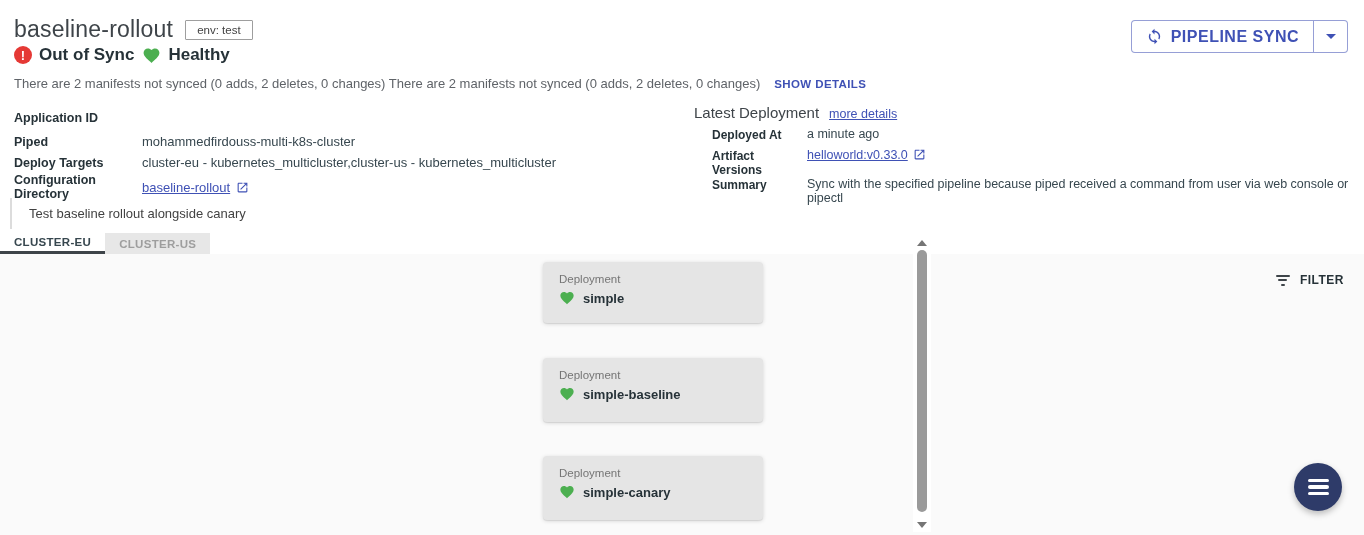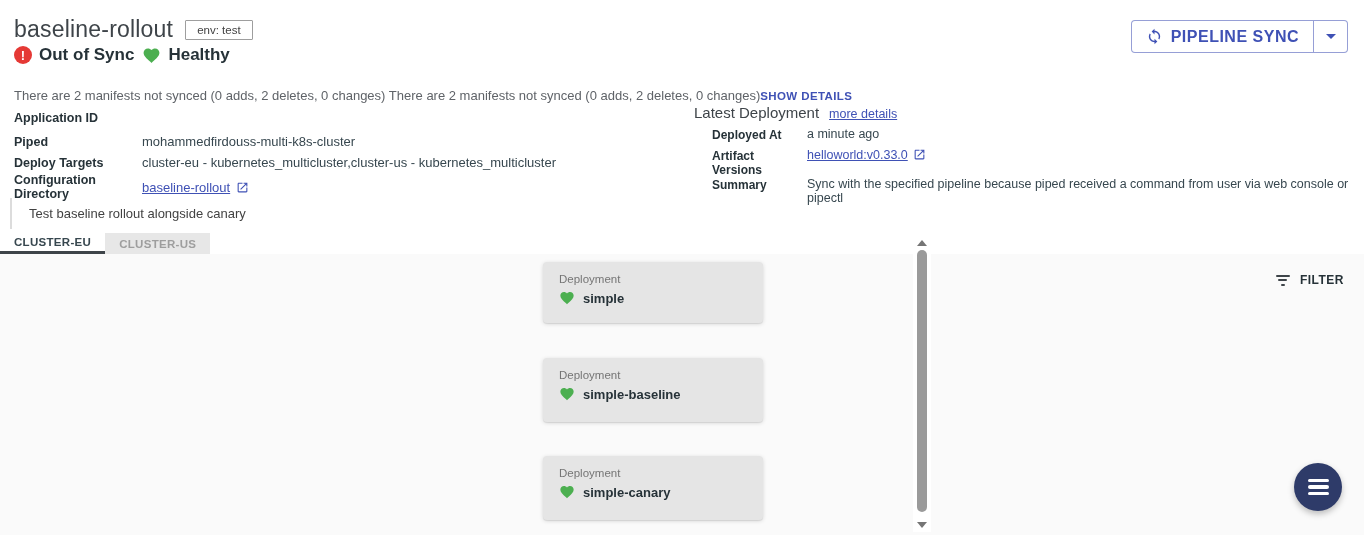--- a/index.html
+++ b/index.html
@@ -14,21 +14,21 @@
   .header { position:absolute; top:8px; left:0; width:1364px; height:233px; background:#fff; }
   .title-row { position:absolute; top:8px; left:14px; display:flex; align-items:center; gap:12px; }
   .app-title { font-size:23px; font-weight:400; color:#3e4449; letter-spacing:0.2px; }
   .env-chip { border:1px solid #9e9e9e; border-radius:1px; padding:3px 11px; font-size:11.5px; color:#424242; background:#fff; }
 
   .status-row { position:absolute; top:37px; left:14px; display:flex; align-items:center; gap:8px; }
   .status-item { display:flex; align-items:center; gap:7px; font-size:17px; font-weight:700; color:#263238; }
   .err-icon { width:18px; height:18px; border-radius:50%; background:#e53935; color:#fff; font-size:13px; font-weight:700; display:flex; align-items:center; justify-content:center; line-height:1; }
   .heart { width:19px; height:19px; display:inline-block; }
 
-  .reason-row { position:absolute; top:68px; left:14px; display:flex; align-items:center; white-space:nowrap;margin-top:12px; }
+  .reason-row { position:absolute; top:68px; left:14px; display:flex; align-items:center; gap:14px; white-space:nowrap; }
   .reason-text { font-size:13px; color:#5f6368; }
   .show-details { font-size:11.5px; font-weight:700; color:#3f51b5; letter-spacing:0.4px; cursor:pointer; }
 
   
   .sync-btn { position:absolute; top:12px; right:16px; display:flex; align-items:stretch; border:1px solid rgba(63,81,181,0.55); border-radius:4px; height:33px; background:#fff; }
   .sync-main { display:flex; align-items:center; gap:8px; padding:0 14px; cursor:pointer; border-right:1px solid rgba(63,81,181,0.55); }
   .sync-label { font-size:16px; font-weight:700; color:#3f51b5; letter-spacing:0.5px; }
   .sync-caret-btn { width:33px; display:flex; align-items:center; justify-content:center; cursor:pointer; }
   .caret-down { width:0; height:0; border-left:5px solid transparent; border-right:5px solid transparent; border-top:5px solid #3f51b5; }
 

